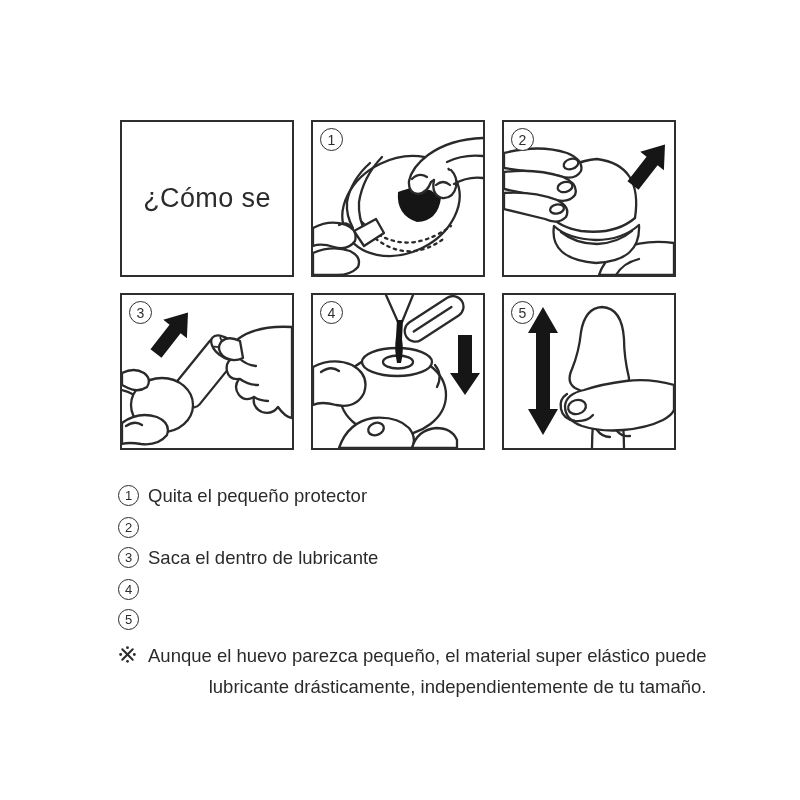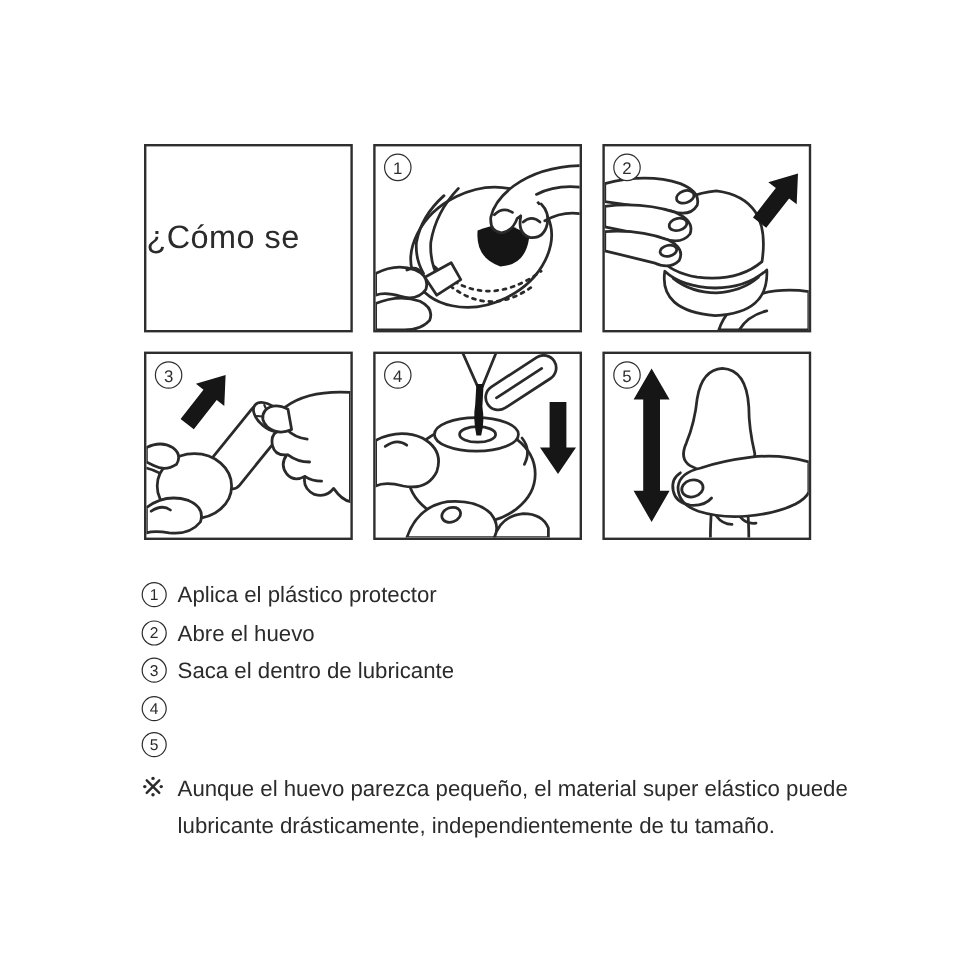--- a/index.html
+++ b/index.html
@@ -23,41 +23,41 @@
   .panel > svg { position:absolute; left:0; top:0; width:100%; height:100%; display:block; }
   .badge {
     position:absolute; left:7px; top:6px; z-index:2;
     width:23px; height:23px; box-sizing:border-box;
     border:1.8px solid #2e2e2e; border-radius:50%;
     background:#ffffff; color:#2e2e2e;
     display:flex; align-items:center; justify-content:center;
     font-size:14px; line-height:1;
   }
   .title-panel {
-    display:flex; flex-direction:column; justify-content:center;
+    display:flex; flex-direction:column; align-items:center; justify-content:center;
     gap:17px; font-size:27px; letter-spacing:0.4px; color:#2b2b2b;
   }
 
   
   .instructions { position:absolute; left:118px; top:484px; width:620px; }
   .item {
     display:flex; align-items:flex-start;
     margin-bottom:8.5px; font-size:18.5px; color:#2b2b2b;
   }
   .item .marker {
     flex:0 0 auto; width:21px; height:21px; box-sizing:border-box;
     border:1.6px solid #2b2b2b; border-radius:50%;
     display:flex; align-items:center; justify-content:center;
     font-size:13px; line-height:1; margin:1px 9px 0 0;
   }
   .item .text { line-height:22px; padding-top:1px; }
   .item.note { margin-top:3px; }
   .item.note .marker-ref { flex:0 0 auto; width:21px; margin:6px 9px 0 0; }
   .item.note .marker-ref svg { width:19px; height:19px; display:block; }
-  .item.note .nline { display:block; line-height:31px; }
+  .item.note .nline { display:block; line-height:31px;text-align:right; }
 </style>
 </head>
 <body>
 
 <div class="sheet">
 
   <div class="panels">
 
     <div class="panel title-panel">
       <div>¿Cómo se</div>
@@ -177,26 +177,25 @@
         </g>
       </svg>
     </div>
 
   </div>
 
   <div class="instructions">
 
     <div class="item">
       <span class="marker">1</span>
-      <span class="text">Aplica el plástico protector</span>
+      <span class="text">Quita el pequeño protector</span>
     </div>
 
     <div class="item">
       <span class="marker">2</span>
-      <span class="text">Abre el huevo</span>
     </div>
 
     <div class="item">
       <span class="marker">3</span>
       <span class="text">Saca el dentro de lubricante</span>
     </div>
 
     <div class="item">
       <span class="marker">4</span>
     </div>

